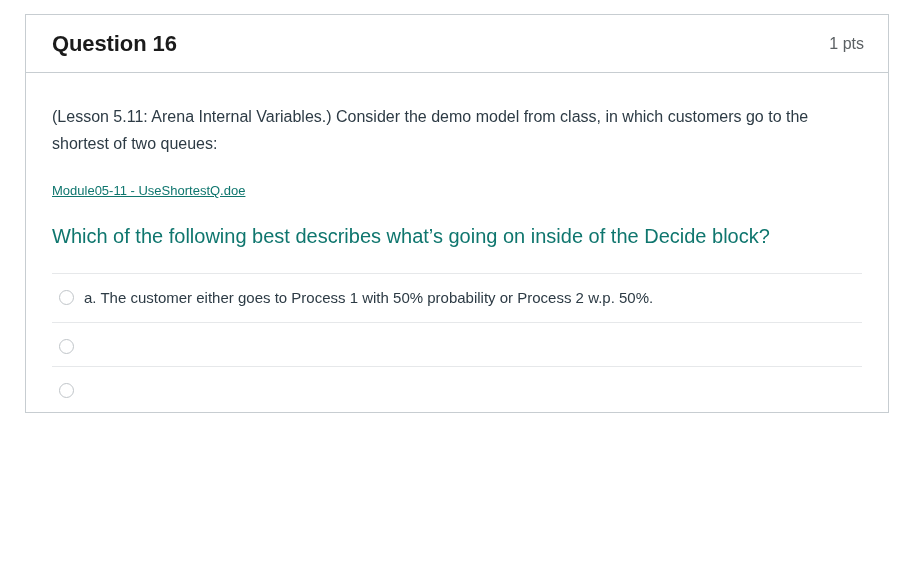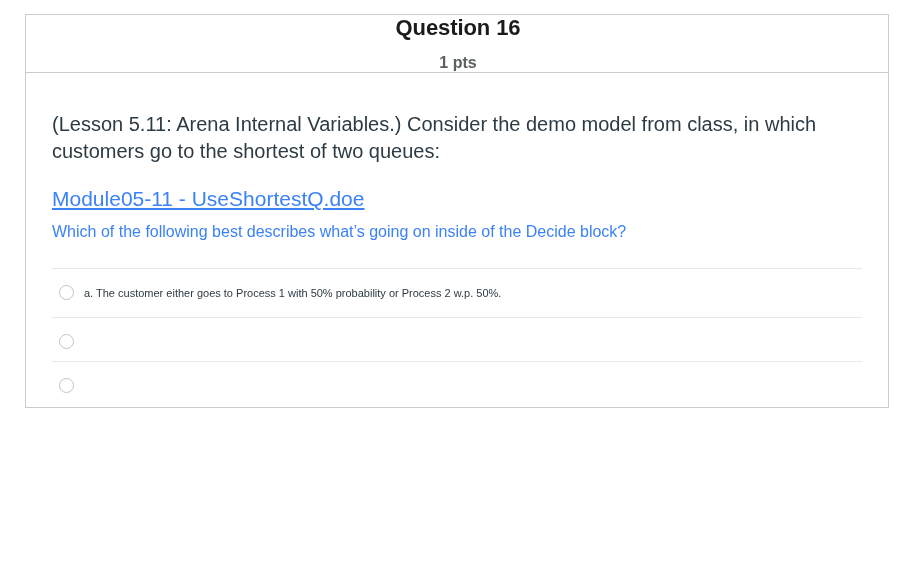--- a/index.html
+++ b/index.html
@@ -27,65 +27,64 @@
 
   .question-header {
     display: flex;
     align-items: center;
     justify-content: space-between;
     height: 58px;
     padding: 0 24px 0 26px;
     border-bottom: 1px solid #c7cdd1;
     background: #ffffff;
     box-sizing: border-box;
-    flex-direction: column;
   }
 
   .question-title {
     font-size: 22px;
     font-weight: bold;
     color: #1b1b1b;
     letter-spacing: -0.1px;
   }
 
   .question-points {
     font-size: 16px;
-    font-weight: bold;
+    font-weight: normal;
     color: #5b6063;
   }
 
   .question-body {
     padding: 30px 26px 0 26px;
   }
 
   .q-text {
-    font-size: 20px;
+    font-size: 16px;
     line-height: 27px;
     color: #2d3b45;
-    margin: 8px 0 0 0;
+    margin: 0 0 0 0;
     max-width: 800px;
   }
 
   .q-link-row {
     margin-top: 20px;
   }
 
   .q-link {
-    font-size: 21px;
+    font-size: 13px;
     line-height: 27px;
-    color: #3b82f6;
+    color: #0f766e;
     text-decoration: underline;
     cursor: pointer;
   }
 
   .q-prompt {
-    font-size: 16px;
+    font-size: 20px;
     line-height: 27px;
-    color: #3b82f6;
-    margin-top: 6px;
+    color: #0f766e;
+    margin-top: 19px;
   }
 
   .answers {
     margin-top: 23px;
     padding-bottom: 2px;
   }
 
   .answer {
     display: flex;
     align-items: flex-start;
@@ -101,21 +100,21 @@
     border-radius: 50%;
     border: 1px solid #c0c5c9;
     background: #ffffff;
     margin-top: 4px;
     margin-left: 7px;
     margin-right: 10px;
     box-sizing: border-box;
   }
 
   .answer-text {
-    font-size: 11px;
+    font-size: 15px;
     line-height: 24px;
     color: #2d3b45;
     max-width: 790px;
   }
 </style>
 </head>
 <body>
 
 <div class="question-card">
 

